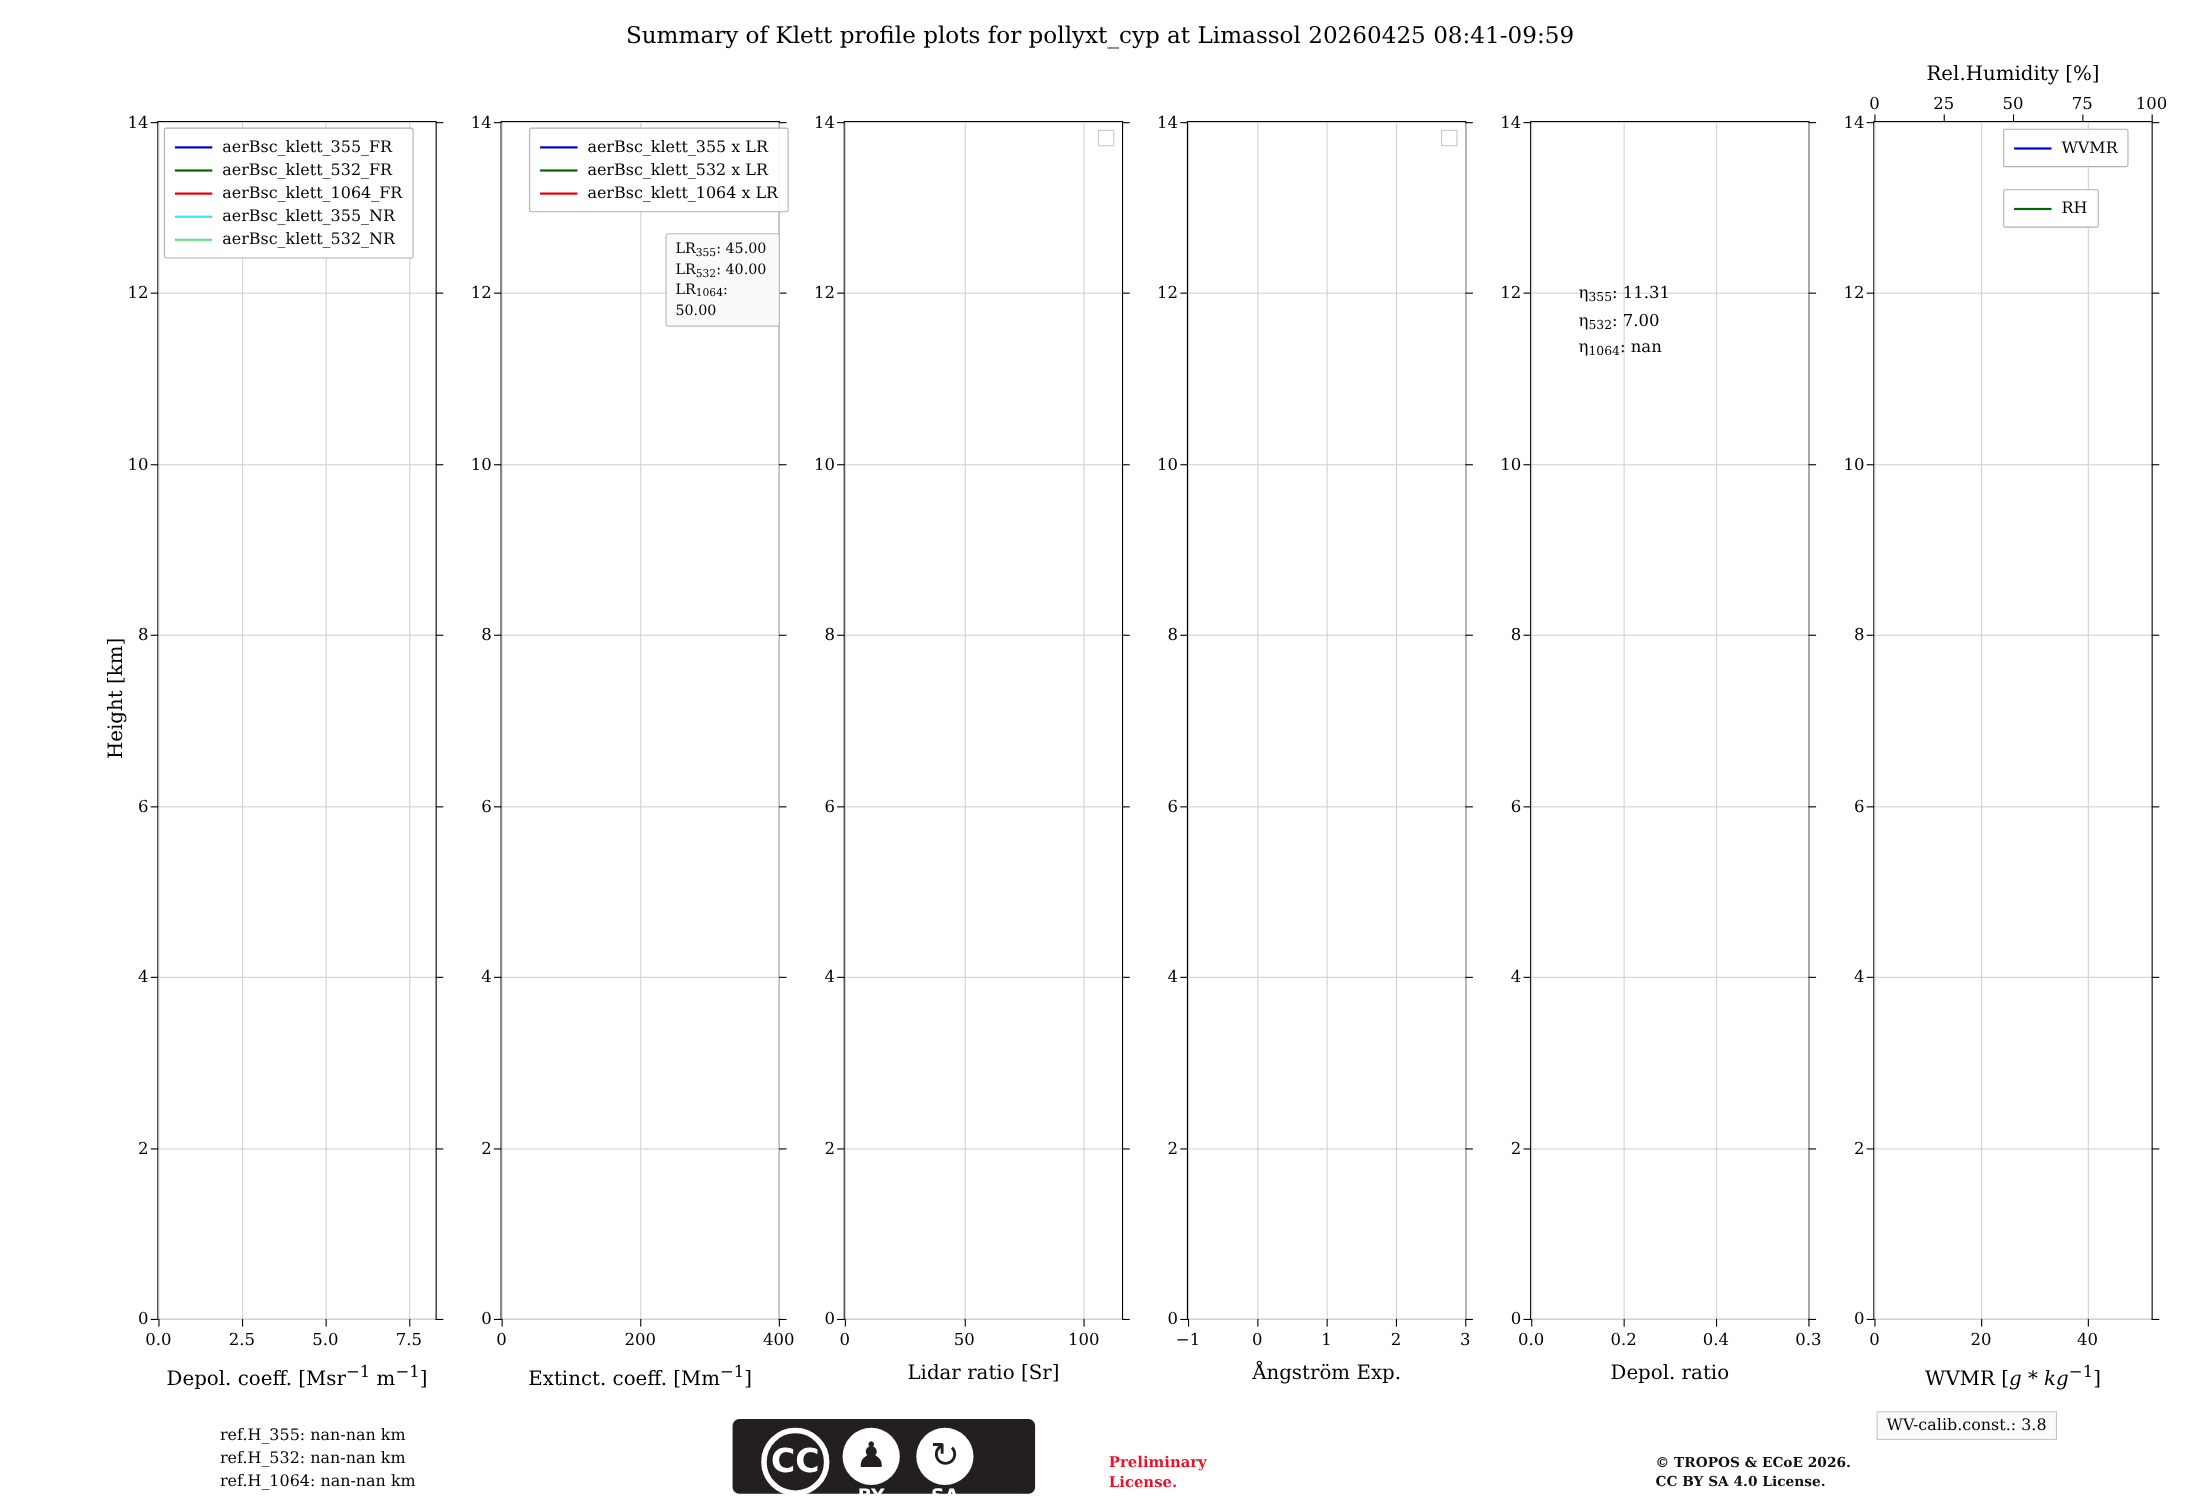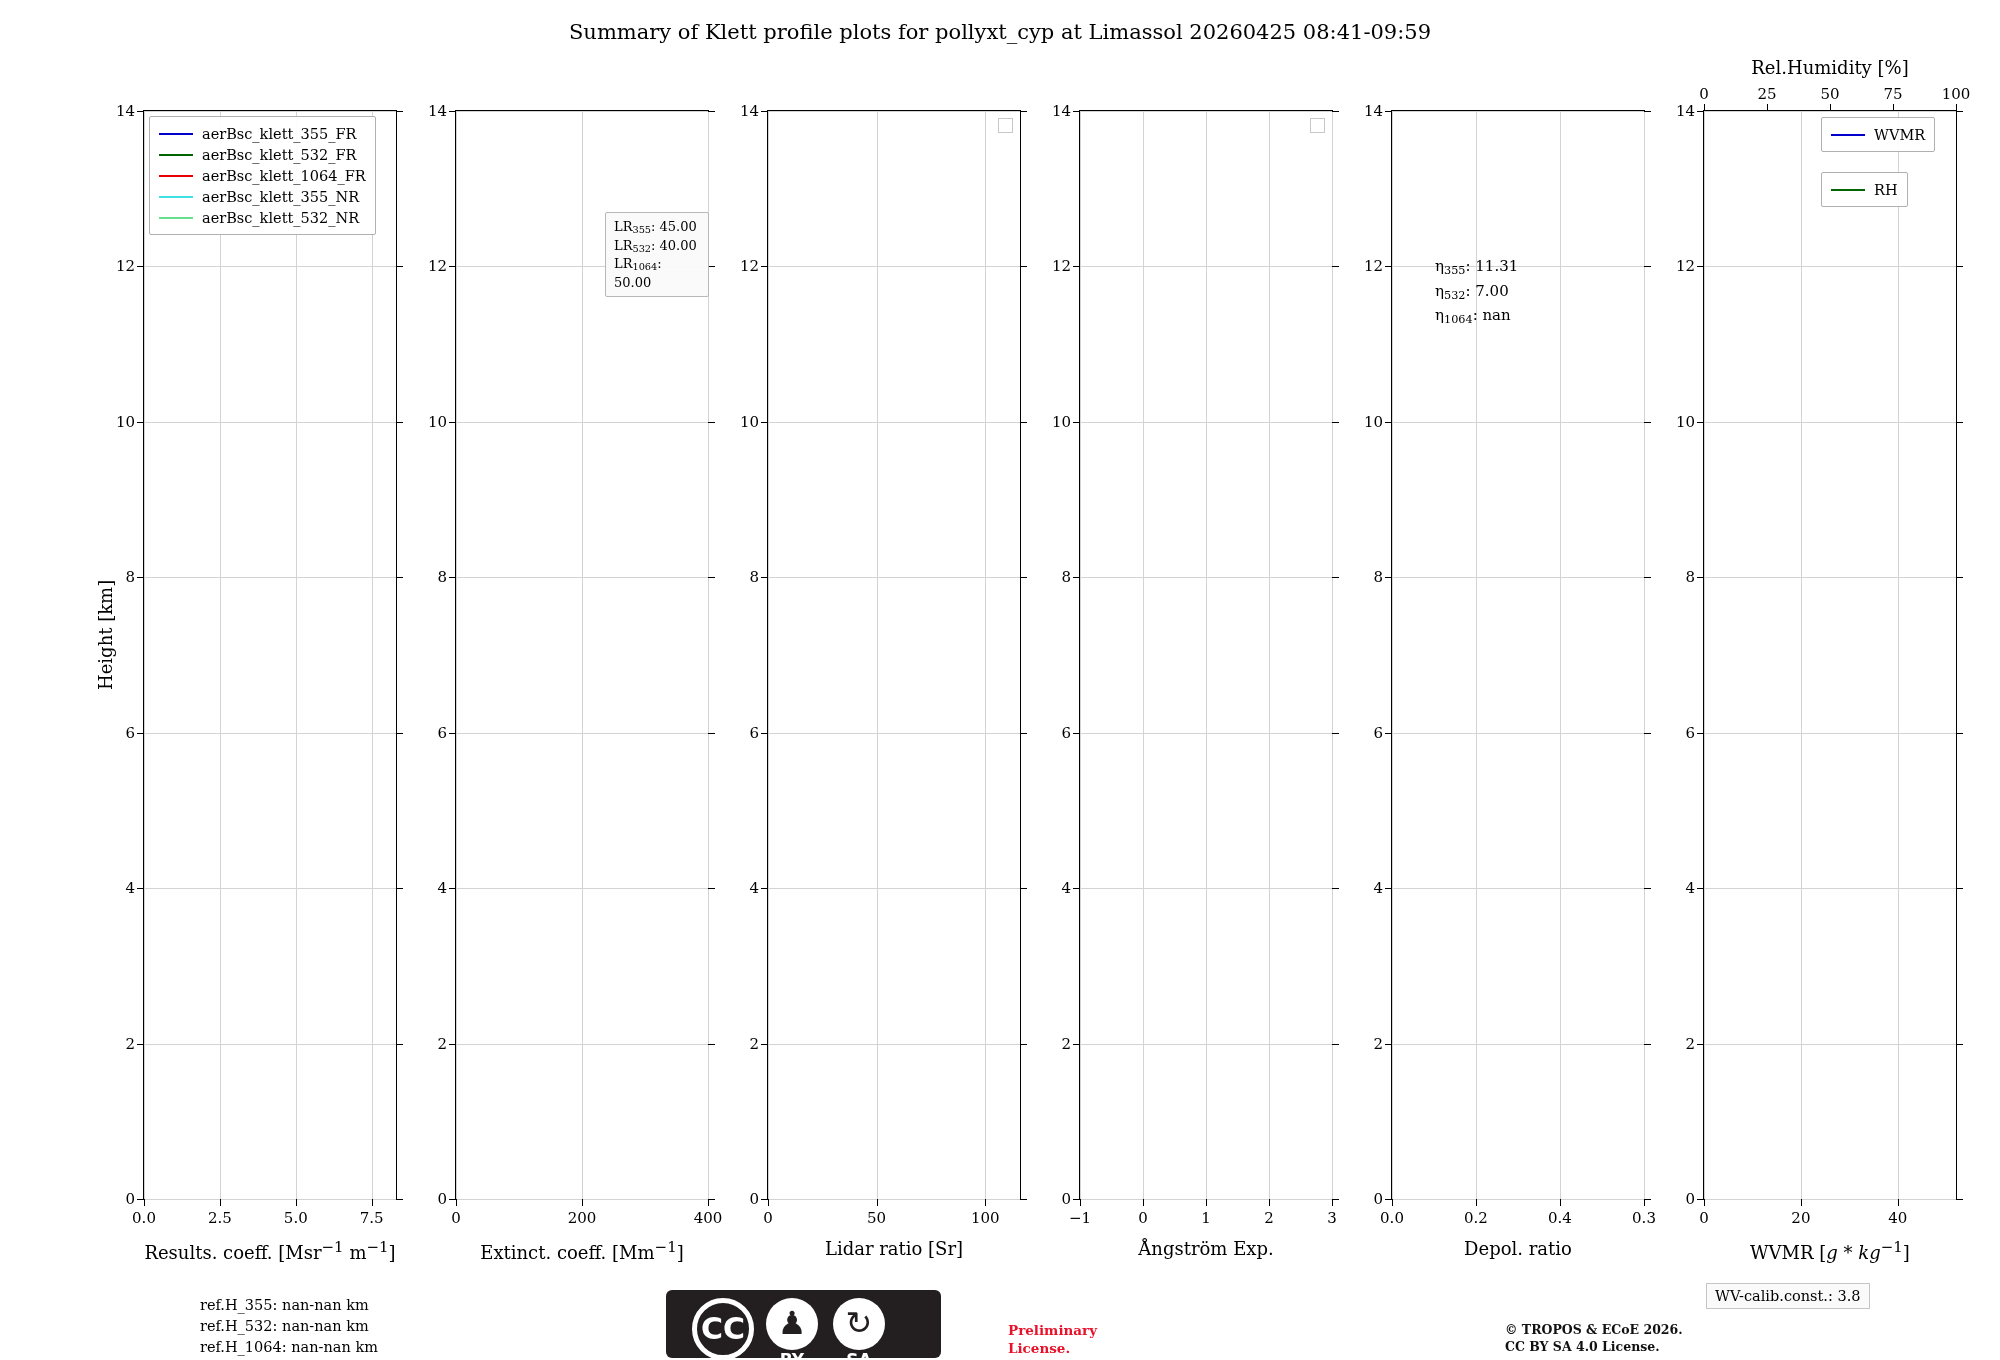--- a/index.html
+++ b/index.html
@@ -86,21 +86,21 @@
 
     <div class="xtick" style="left:0%">0.0</div>
     <div class="xtickmark" style="left:0%"></div>
     <div class="xtick" style="left:30.12%">2.5</div>
     <div class="xtickmark" style="left:30.12%"></div>
     <div class="xtick" style="left:60.24%">5.0</div>
     <div class="xtickmark" style="left:60.24%"></div>
     <div class="xtick" style="left:90.36%">7.5</div>
     <div class="xtickmark" style="left:90.36%"></div>
   </div>
-  <div class="xlabel"><span>Results. coeff. [Msr</span><sup>−1</sup><span> m</span><sup>−1</sup><span>]</span></div>
+  <div class="xlabel"><span>Depol. coeff. [Msr</span><sup>−1</sup><span> m</span><sup>−1</sup><span>]</span></div>
   <div class="legend" style="left:6px;top:6px;">
     <div class="row">
         <span class="line" style="border-top-color:#0000cc"></span>
         <span>aerBsc_klett_355_FR</span>
       </div>
     <div class="row">
         <span class="line" style="border-top-color:#006400"></span>
         <span>aerBsc_klett_532_FR</span>
       </div>
     <div class="row">
@@ -156,20 +156,34 @@
     <div class="ytickmark" style="top:0%"></div>
       <div class="ytickmark-r" style="top:0%"></div>
     <div class="xtick" style="left:0%">0</div>
     <div class="xtickmark" style="left:0%"></div>
     <div class="xtick" style="left:50%">200</div>
     <div class="xtickmark" style="left:50%"></div>
     <div class="xtick" style="left:100%">400</div>
     <div class="xtickmark" style="left:100%"></div>
   </div>
   <div class="xlabel"><span>Extinct. coeff. [Mm</span><sup>−1</sup><span>]</span></div>
+  <div class="legend" style="left:26px;top:6px;">
+    <div class="row">
+        <span class="line" style="border-top-color:#0000cc"></span>
+        <span>aerBsc_klett_355 x LR</span>
+      </div>
+    <div class="row">
+        <span class="line" style="border-top-color:#006400"></span>
+        <span>aerBsc_klett_532 x LR</span>
+      </div>
+    <div class="row">
+        <span class="line" style="border-top-color:#e60000"></span>
+        <span>aerBsc_klett_1064 x LR</span>
+      </div>
+  </div>
   <div class="infobox" style="left:150px;top:102px;">
     <div><span>LR</span><span class="sub">355</span><span>: 45.00</span></div>
     <div><span>LR</span><span class="sub">532</span><span>: 40.00</span></div>
     <div><span>LR</span><span class="sub">1064</span><span>: 50.00</span></div>
   </div>
 </div>
 
 <div class="panel" style="left:767px;width:254px;">
   <div class="plotbox">
     <div class="grid-h" style="top:100%"></div>

